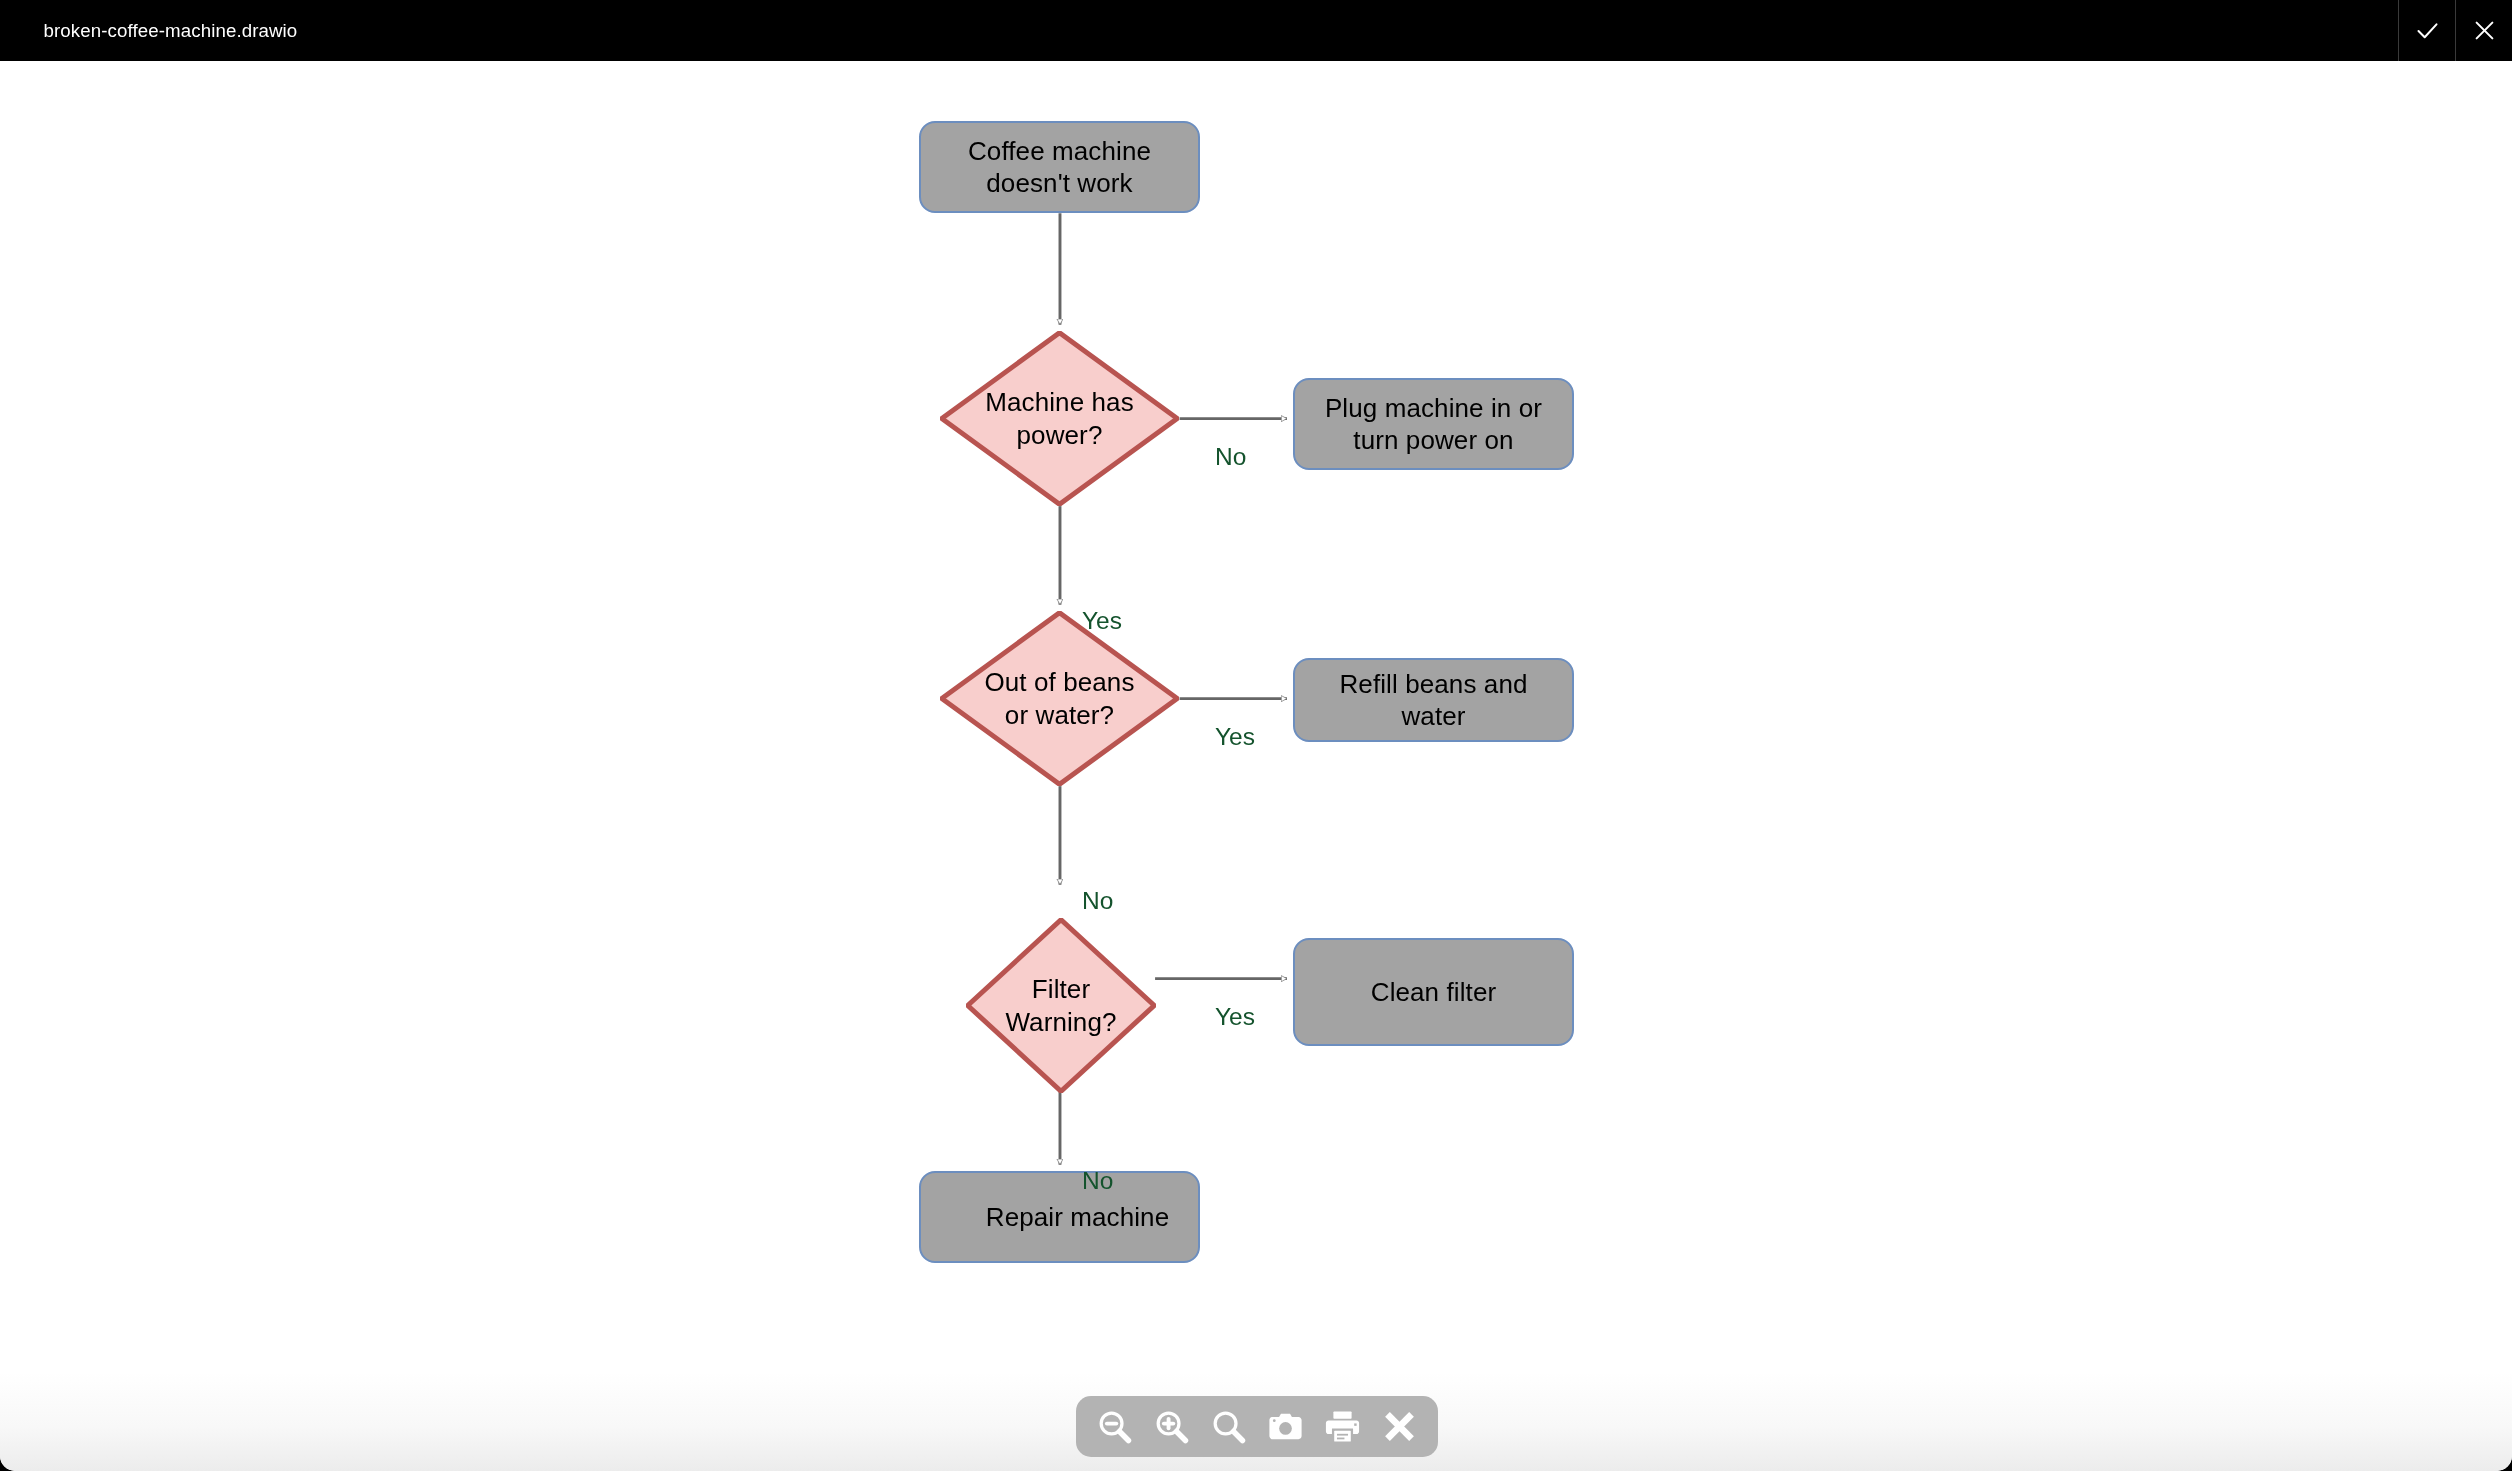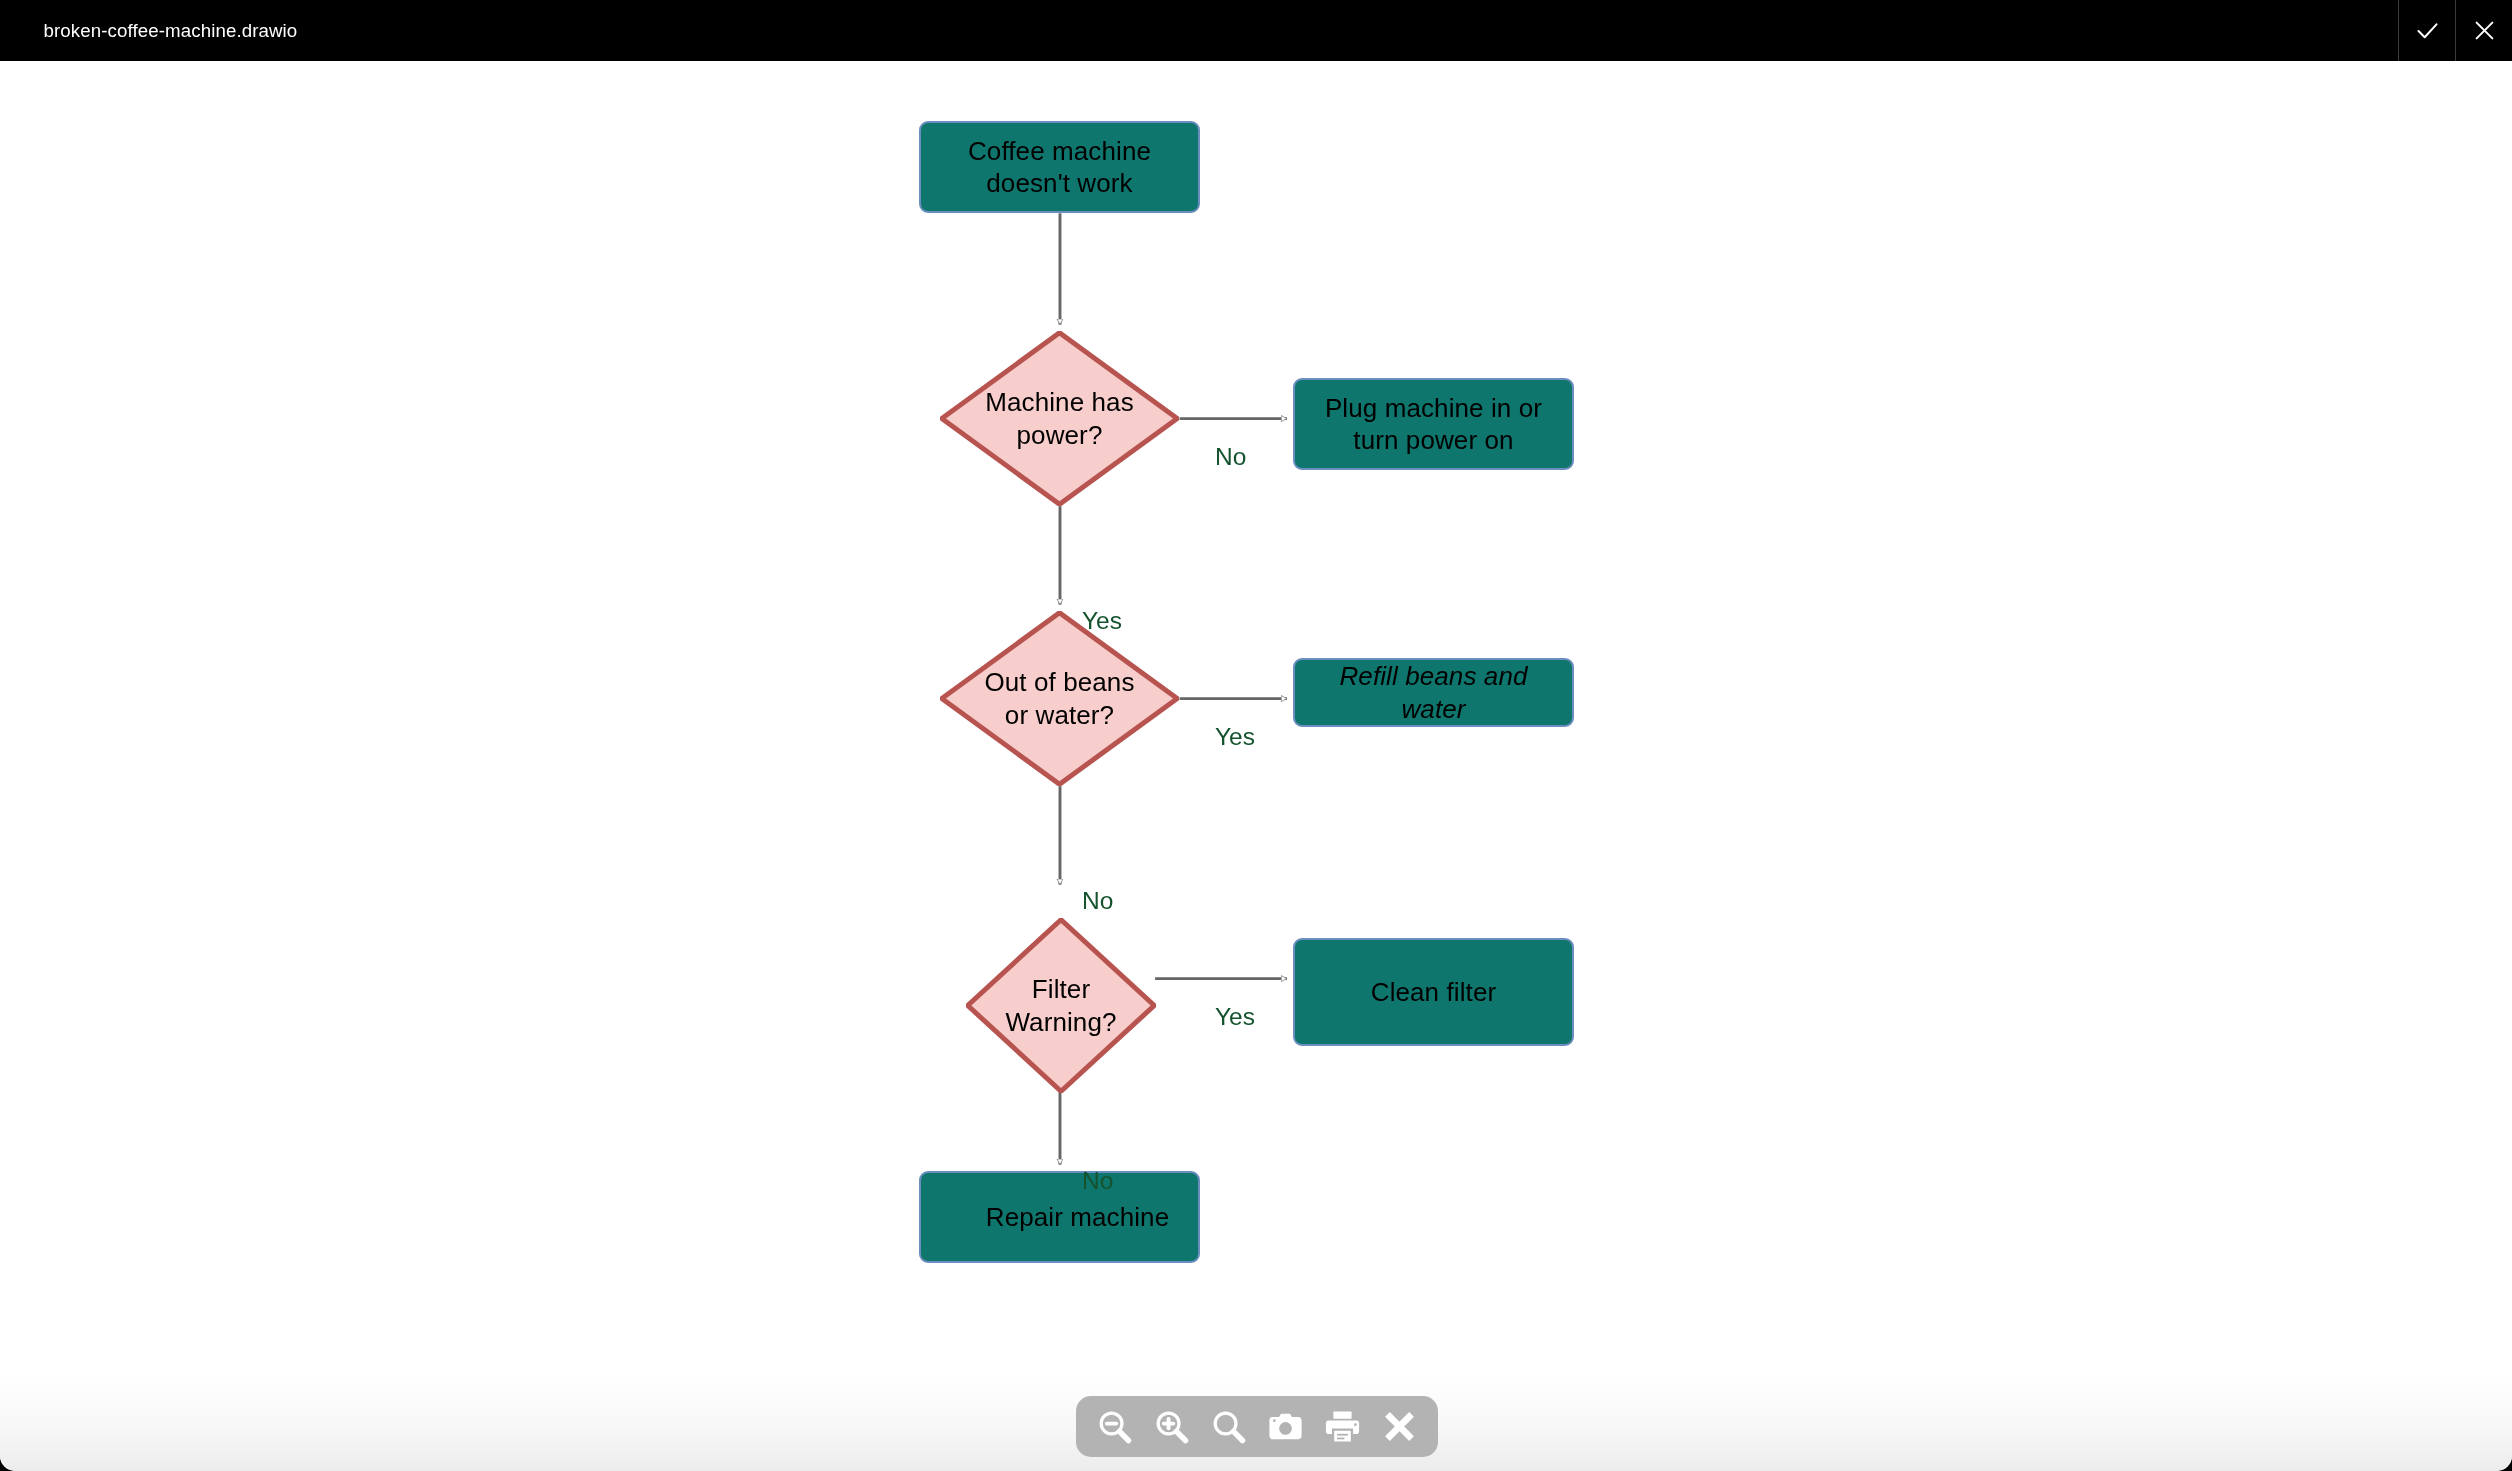--- a/index.html
+++ b/index.html
@@ -56,23 +56,23 @@
   .node{
     position:absolute;
     display:flex; align-items:center; justify-content:center;
     text-align:center;
     font-size:26px; line-height:1.24; color:#000000;
     letter-spacing:0.1px;
   }
   .node .lbl{ padding:0 5.8px; white-space:pre-line; }
 
   .proc{
-    background:#0f766e;
+    background:#a3a3a3;
     border:2.3px solid #6c8ebf;
-    border-radius:9px;
+    border-radius:16px;
     justify-content:center;
   }
 
   .decision{ background:transparent; border:0; }
   .decision .dia{
     position:absolute; left:0; top:0; width:100%; height:100%;
   }
   .decision .lbl{
     position:relative; z-index:2; white-space:pre-line;
   }
@@ -184,21 +184,21 @@
     </div>
 
     <div class="node decision" style="left:940px; top:550px; width:239px; height:175px;">
       <svg class="dia" viewBox="0 0 410 300" preserveAspectRatio="none">
         <polygon points="205,3 407,150 205,297 3,150" fill="#f8cecc" stroke="#b85450" stroke-width="5" vector-effect="non-scaling-stroke"></polygon>
       </svg>
       <div class="lbl" style="width:274px;">Out of beans
 or water?</div>
     </div>
 
-    <div class="node proc" style="left:1293px; top:597px; width:281px; height:69px;font-style:italic;">
+    <div class="node proc" style="left:1293px; top:597px; width:281px; height:84px;">
       <div class="lbl">Refill beans and
 water</div>
     </div>
 
     <div class="node decision" style="left:966px; top:857px; width:190px; height:175px;">
       <svg class="dia" viewBox="0 0 325 300" preserveAspectRatio="none">
         <polygon points="162.5,3 322,150 162.5,297 3,150" fill="#f8cecc" stroke="#b85450" stroke-width="5" vector-effect="non-scaling-stroke"></polygon>
       </svg>
       <div class="lbl" style="width:193px;">Filter
 Warning?</div>

